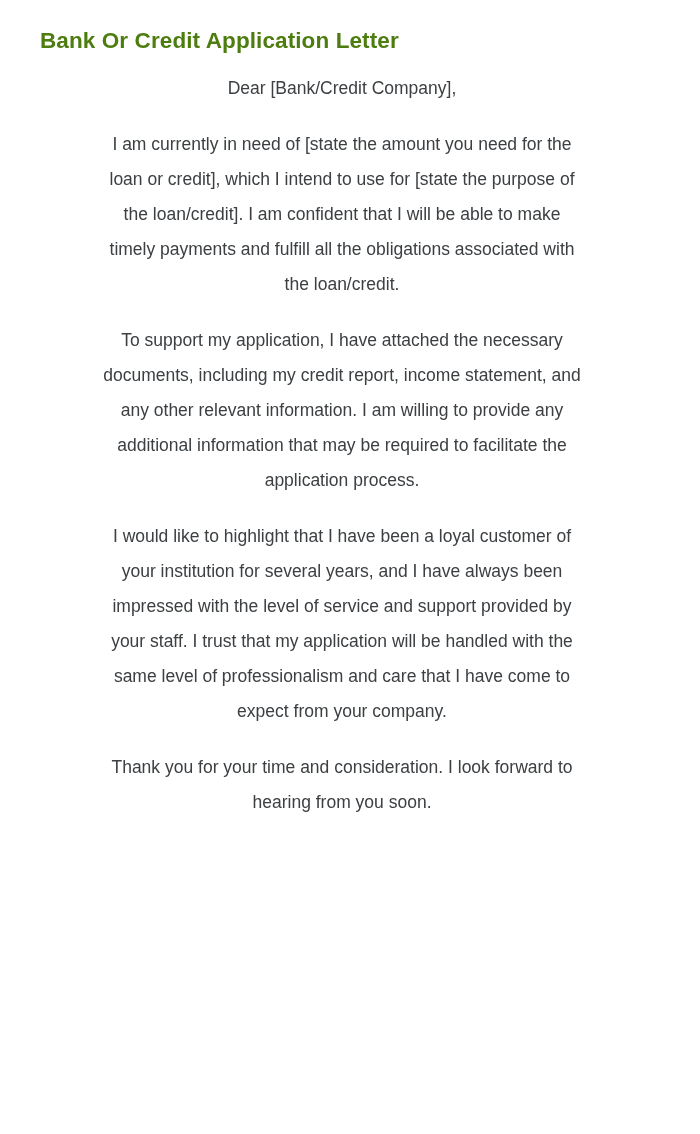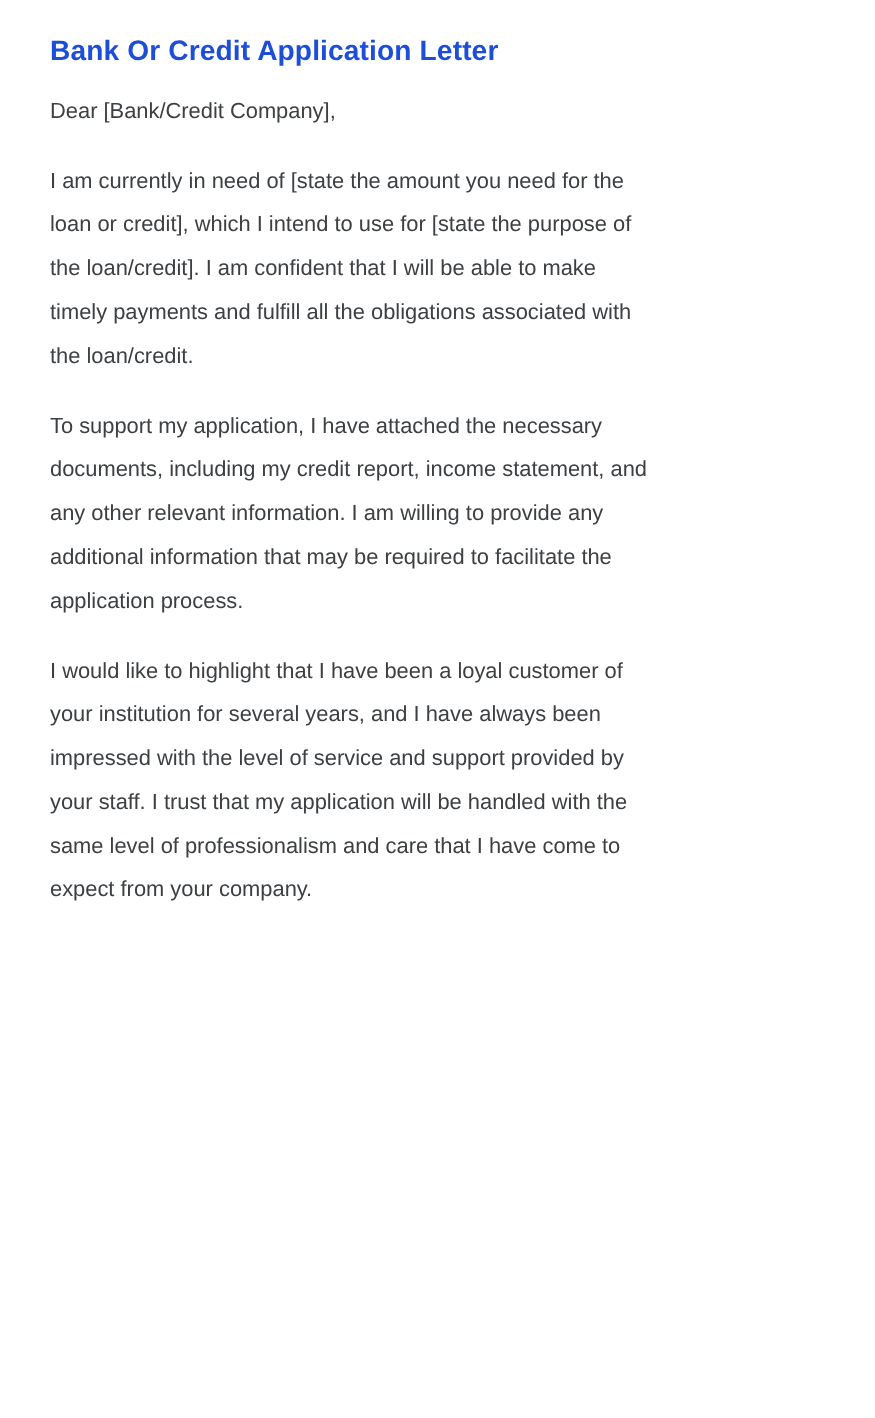--- a/index.html
+++ b/index.html
@@ -18,30 +18,31 @@
     width: 700px;
     height: 1134px;
     padding: 28px 56px 0 40px;
     background: #ffffff;
   }
   .doc-title {
     margin: 0 0 17px 0;
     font-size: 22.5px;
     line-height: 26px;
     font-weight: 700;
-    color: #1d4ed8;
+    color: #4d7c0f;
     letter-spacing: 0.1px;
   }
   .para {
     margin: 0 0 21px 0;
     font-size: 17.5px;
     line-height: 35px;
     font-weight: 400;
     color: #3c4043;
     white-space: pre;
+    text-align: center;
   }
 </style>
 </head>
 <body>
 
 <div class="page">
   <h1 class="doc-title">Bank Or Credit Application Letter</h1>
 
   <p class="para">Dear [Bank/Credit Company],</p>
 
@@ -58,15 +59,17 @@
 additional information that may be required to facilitate the
 application process.</p>
 
   <p class="para">I would like to highlight that I have been a loyal customer of
 your institution for several years, and I have always been
 impressed with the level of service and support provided by
 your staff. I trust that my application will be handled with the
 same level of professionalism and care that I have come to
 expect from your company.</p>
 
+  <p class="para">Thank you for your time and consideration. I look forward to
+hearing from you soon.</p>
 
 
 </div>
 
 </body></html>

